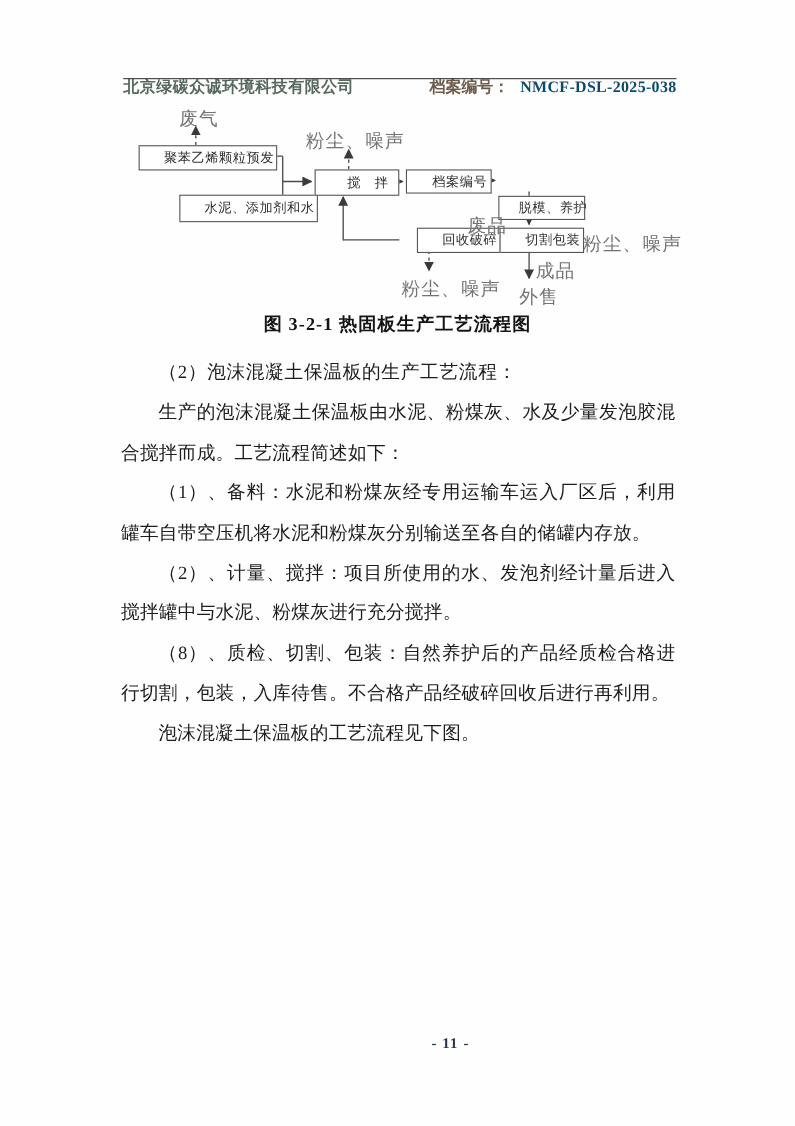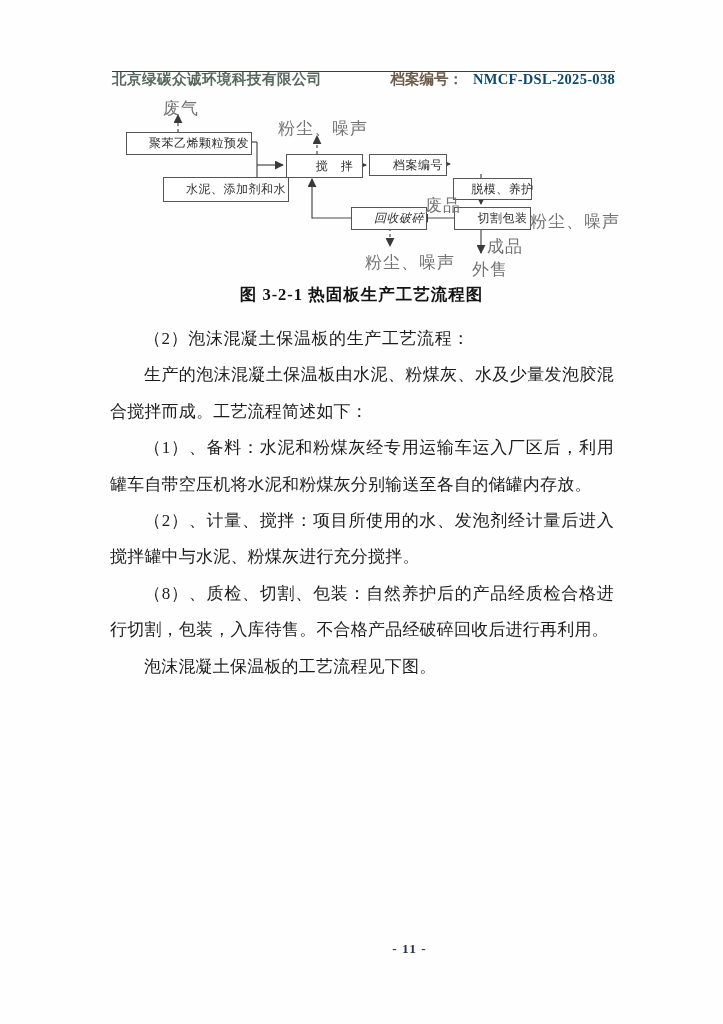--- a/index.html
+++ b/index.html
@@ -93,21 +93,21 @@
 
       <line x1="386" y1="138" x2="386" y2="163" stroke="#4a4a4a" stroke-width="1.2" marker-end="url(#arw)"></line>
     </svg>
 
     <div class="fc-box" style="left:31px;top:42px;width:104px;height:21px;">聚苯乙烯颗粒预发</div>
     <div class="fc-box" style="left:40px;top:87px;width:104px;height:23px;margin-left:28px;">水泥、添加剂和水</div>
     <div class="fc-box" style="left:191px;top:64px;width:55px;height:22px;">搅　拌</div>
     <div class="fc-box" style="left:274px;top:64px;width:56px;height:20px;">档案编号</div>
     <div class="fc-box" style="left:358px;top:64px;width:57px;height:20px;margin-top:24px;">脱模、养护</div>
     <div class="fc-box" style="left:359px;top:117px;width:55px;height:21px;">切割包装</div>
-    <div class="fc-box" style="left:256px;top:117px;width:54px;height:21px;font-style:italic;">回收破碎</div>
+    <div class="fc-box" style="left:284px;top:117px;width:54px;height:21px;">回收破碎</div>
 
     <div class="fc-label" style="left:68px;top:7px;">废气</div>
     <div class="fc-label" style="left:183px;top:27px;">粉尘、噪声</div>
     <div class="fc-label" style="left:330px;top:104px;">废品</div>
     <div class="fc-label" style="left:435px;top:120px;">粉尘、噪声</div>
     <div class="fc-label" style="left:392px;top:145px;">成品</div>
     <div class="fc-label" style="left:377px;top:168px;">外售</div>
     <div class="fc-label" style="left:270px;top:161px;">粉尘、噪声</div>
   </div>
 

